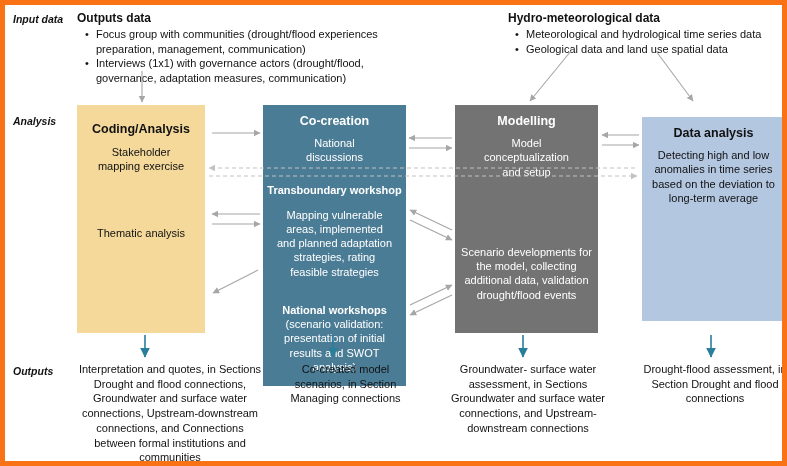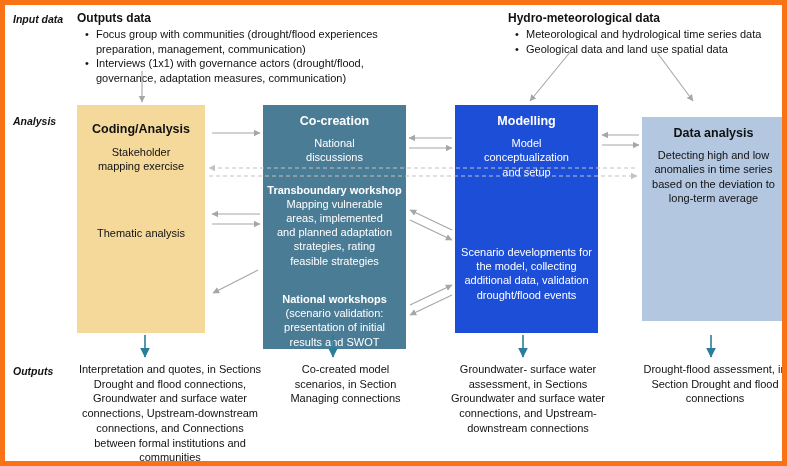--- a/index.html
+++ b/index.html
@@ -12,21 +12,21 @@
   .bullets div{position:relative;padding-left:11px;}
   .bullets div:before{content:"\2022";position:absolute;left:0;top:0;}
 
   .box{position:absolute;box-sizing:border-box;}
   .box .title{text-align:center;font-weight:bold;font-size:12.5px;}
   .box .ptext{text-align:center;font-size:11px;line-height:1.3;}
   .box .sub{text-align:center;font-weight:bold;font-size:11px;}
 
   .b-yellow{background:#f4d99b;color:#111;}
   .b-steel{background:#4b7c95;color:#fff;}
-  .b-green{background:#1d4ed8;color:#fff;}
+  .b-green{background:#737373;color:#fff;}
   .b-lblue{background:#b4c7e1;color:#111;}
 
   .out{position:absolute;text-align:center;font-size:11px;line-height:1.34;color:#111;}
 
   svg.ov{position:absolute;left:0;top:0;width:787px;height:466px;pointer-events:none;}
 </style>
 </head>
 <body>
 
 <div id="page">
@@ -47,26 +47,26 @@
     <div>Geological data and land use spatial data</div>
   </div>
 
   <div class="box b-yellow" style="left:72px;top:100px;width:128px;height:228px;">
     <div class="title" style="margin-top:17px;">Coding/Analysis</div>
     <div class="ptext" style="margin-top:9px;white-space:pre-line;">Stakeholder
 mapping exercise</div>
     <div class="ptext" style="margin-top:52px;">Thematic analysis</div>
   </div>
 
-  <div class="box b-steel" style="left:258px;top:100px;width:143px;height:244px;">
+  <div class="box b-steel" style="left:258px;top:100px;width:143px;height:281px;">
     <div class="title" style="margin-top:9px;">Co-creation</div>
     <div class="ptext" style="margin-top:8px;white-space:pre-line;">National
 discussions</div>
     <div class="sub" style="margin-top:19px;">Transboundary workshop</div>
-    <div class="ptext" style="margin-top:1px;padding:0 13px;">Mapping vulnerable areas, implemented and  planned adaptation strategies, rating feasible strategies</div>
+    <div class="ptext" style="margin-top:12px;padding:0 13px;">Mapping vulnerable areas, implemented and  planned adaptation strategies, rating feasible strategies</div>
     <div class="sub" style="margin-top:25px;">National workshops</div>
     <div class="ptext" style="margin-top:1px;padding:0 5px;">(scenario validation: presentation of initial results and SWOT analysis)</div>
   </div>
 
   <div class="box b-green" style="left:450px;top:100px;width:143px;height:228px;">
     <div class="title" style="margin-top:9px;">Modelling</div>
     <div class="ptext" style="margin-top:8px;white-space:pre-line;padding:0 20px;">Model conceptualization
 and setup</div>
     <div class="ptext" style="margin-top:66px;padding:0 6px;">Scenario developments for the model, collecting additional data, validation drought/flood events</div>
   </div>

